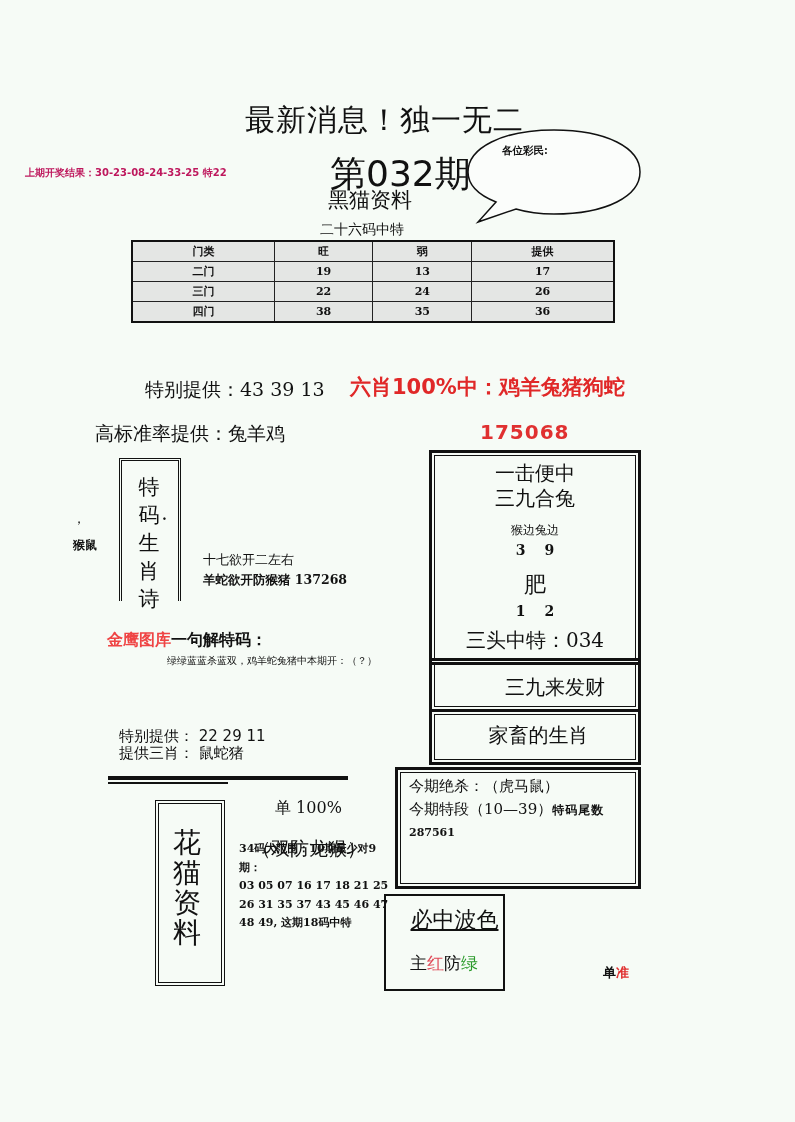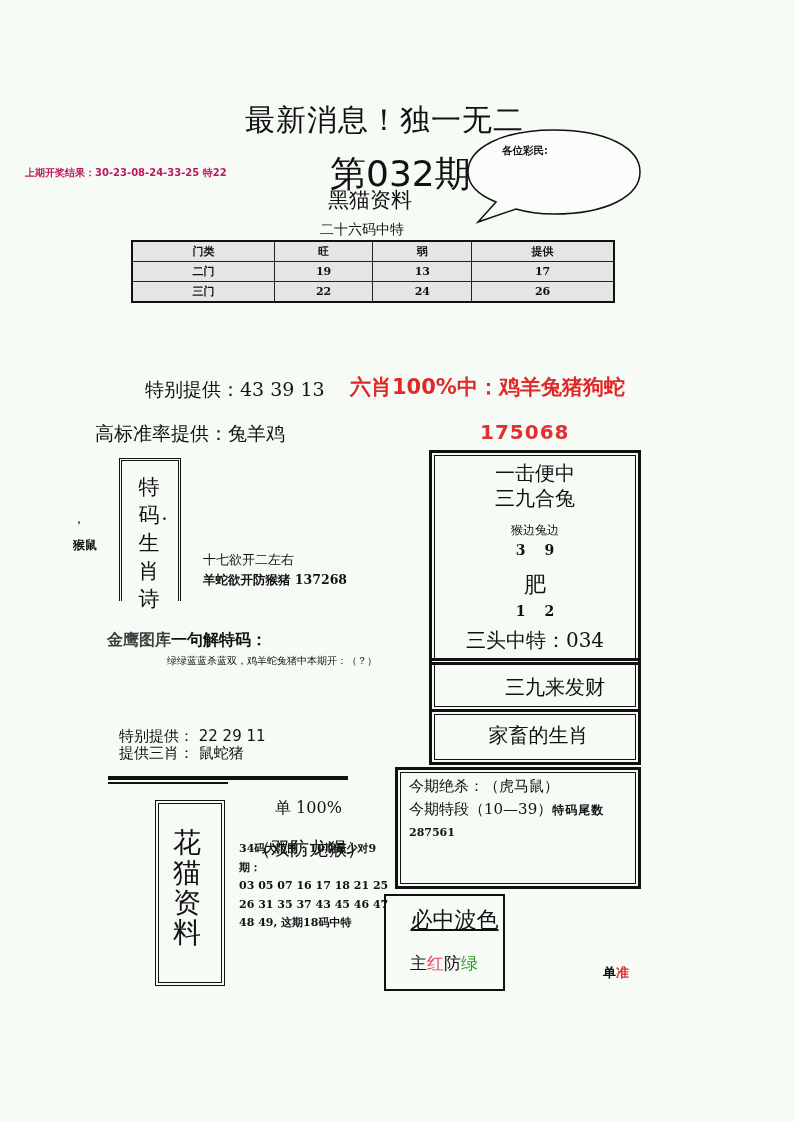--- a/index.html
+++ b/index.html
@@ -1,20 +1,20 @@
 <!DOCTYPE html>
 <html><head>
 <meta charset="utf-8">
 <style>
   html,body{margin:0;padding:0;}
   body{width:795px;height:1122px;background:#f6fbf6;position:relative;overflow:hidden;
        font-family:"DejaVu Serif","Liberation Serif",serif;color:#111;}
   .abs{position:absolute;}
   .sans{font-family:"DejaVu Sans","Liberation Sans",sans-serif;}
-  .red{color:#404040;text-align:right;}
+  .red{color:#ef4444;text-align:right;}
   .title{left:245px;top:100px;font-size:30px;letter-spacing:1px;font-weight:normal;}
   .prev-result{left:25px;top:166px;font-size:10px;color:#be185d;font-weight:bold;}
   .issue{left:318px;top:150px;font-size:36px;margin-left:12px;}
   .issue-sub{left:328px;top:186px;font-size:21px;}
   .bubble-svg{left:462px;top:126px;}
   .bubble-text{left:502px;top:144px;width:120px;font-size:10.5px;line-height:13px;font-weight:bold;}
   .bubble-text .indent{padding-left:18px;}
   .tbl-caption{left:320px;top:221px;font-size:14px;}
   table.main{position:absolute;left:131px;top:240px;width:484px;border-collapse:collapse;
              border:2px solid #111;background:#e4e6e4;font-size:11px;font-weight:bold;}
@@ -98,20 +98,26 @@
     <td>19</td>
     <td>13</td>
     <td>17</td>
   </tr>
   <tr>
     <td>三门</td>
     <td>22</td>
     <td>24</td>
     <td>26</td>
   </tr>
+  <tr>
+    <td>四门</td>
+    <td>38</td>
+    <td>35</td>
+    <td>36</td>
+  </tr>
 </tbody>
   </table>
 
 <div class="abs special1">特别提供：43 39 13</div>
 <div class="abs six">六肖100%中：鸡羊兔猪狗蛇</div>
 <div class="abs highstd">高标准率提供：兔羊鸡</div>
 <div class="abs code175">175068</div>
 
 <div class="abs comma">，</div>
 <div class="abs monkrat">猴鼠</div>

